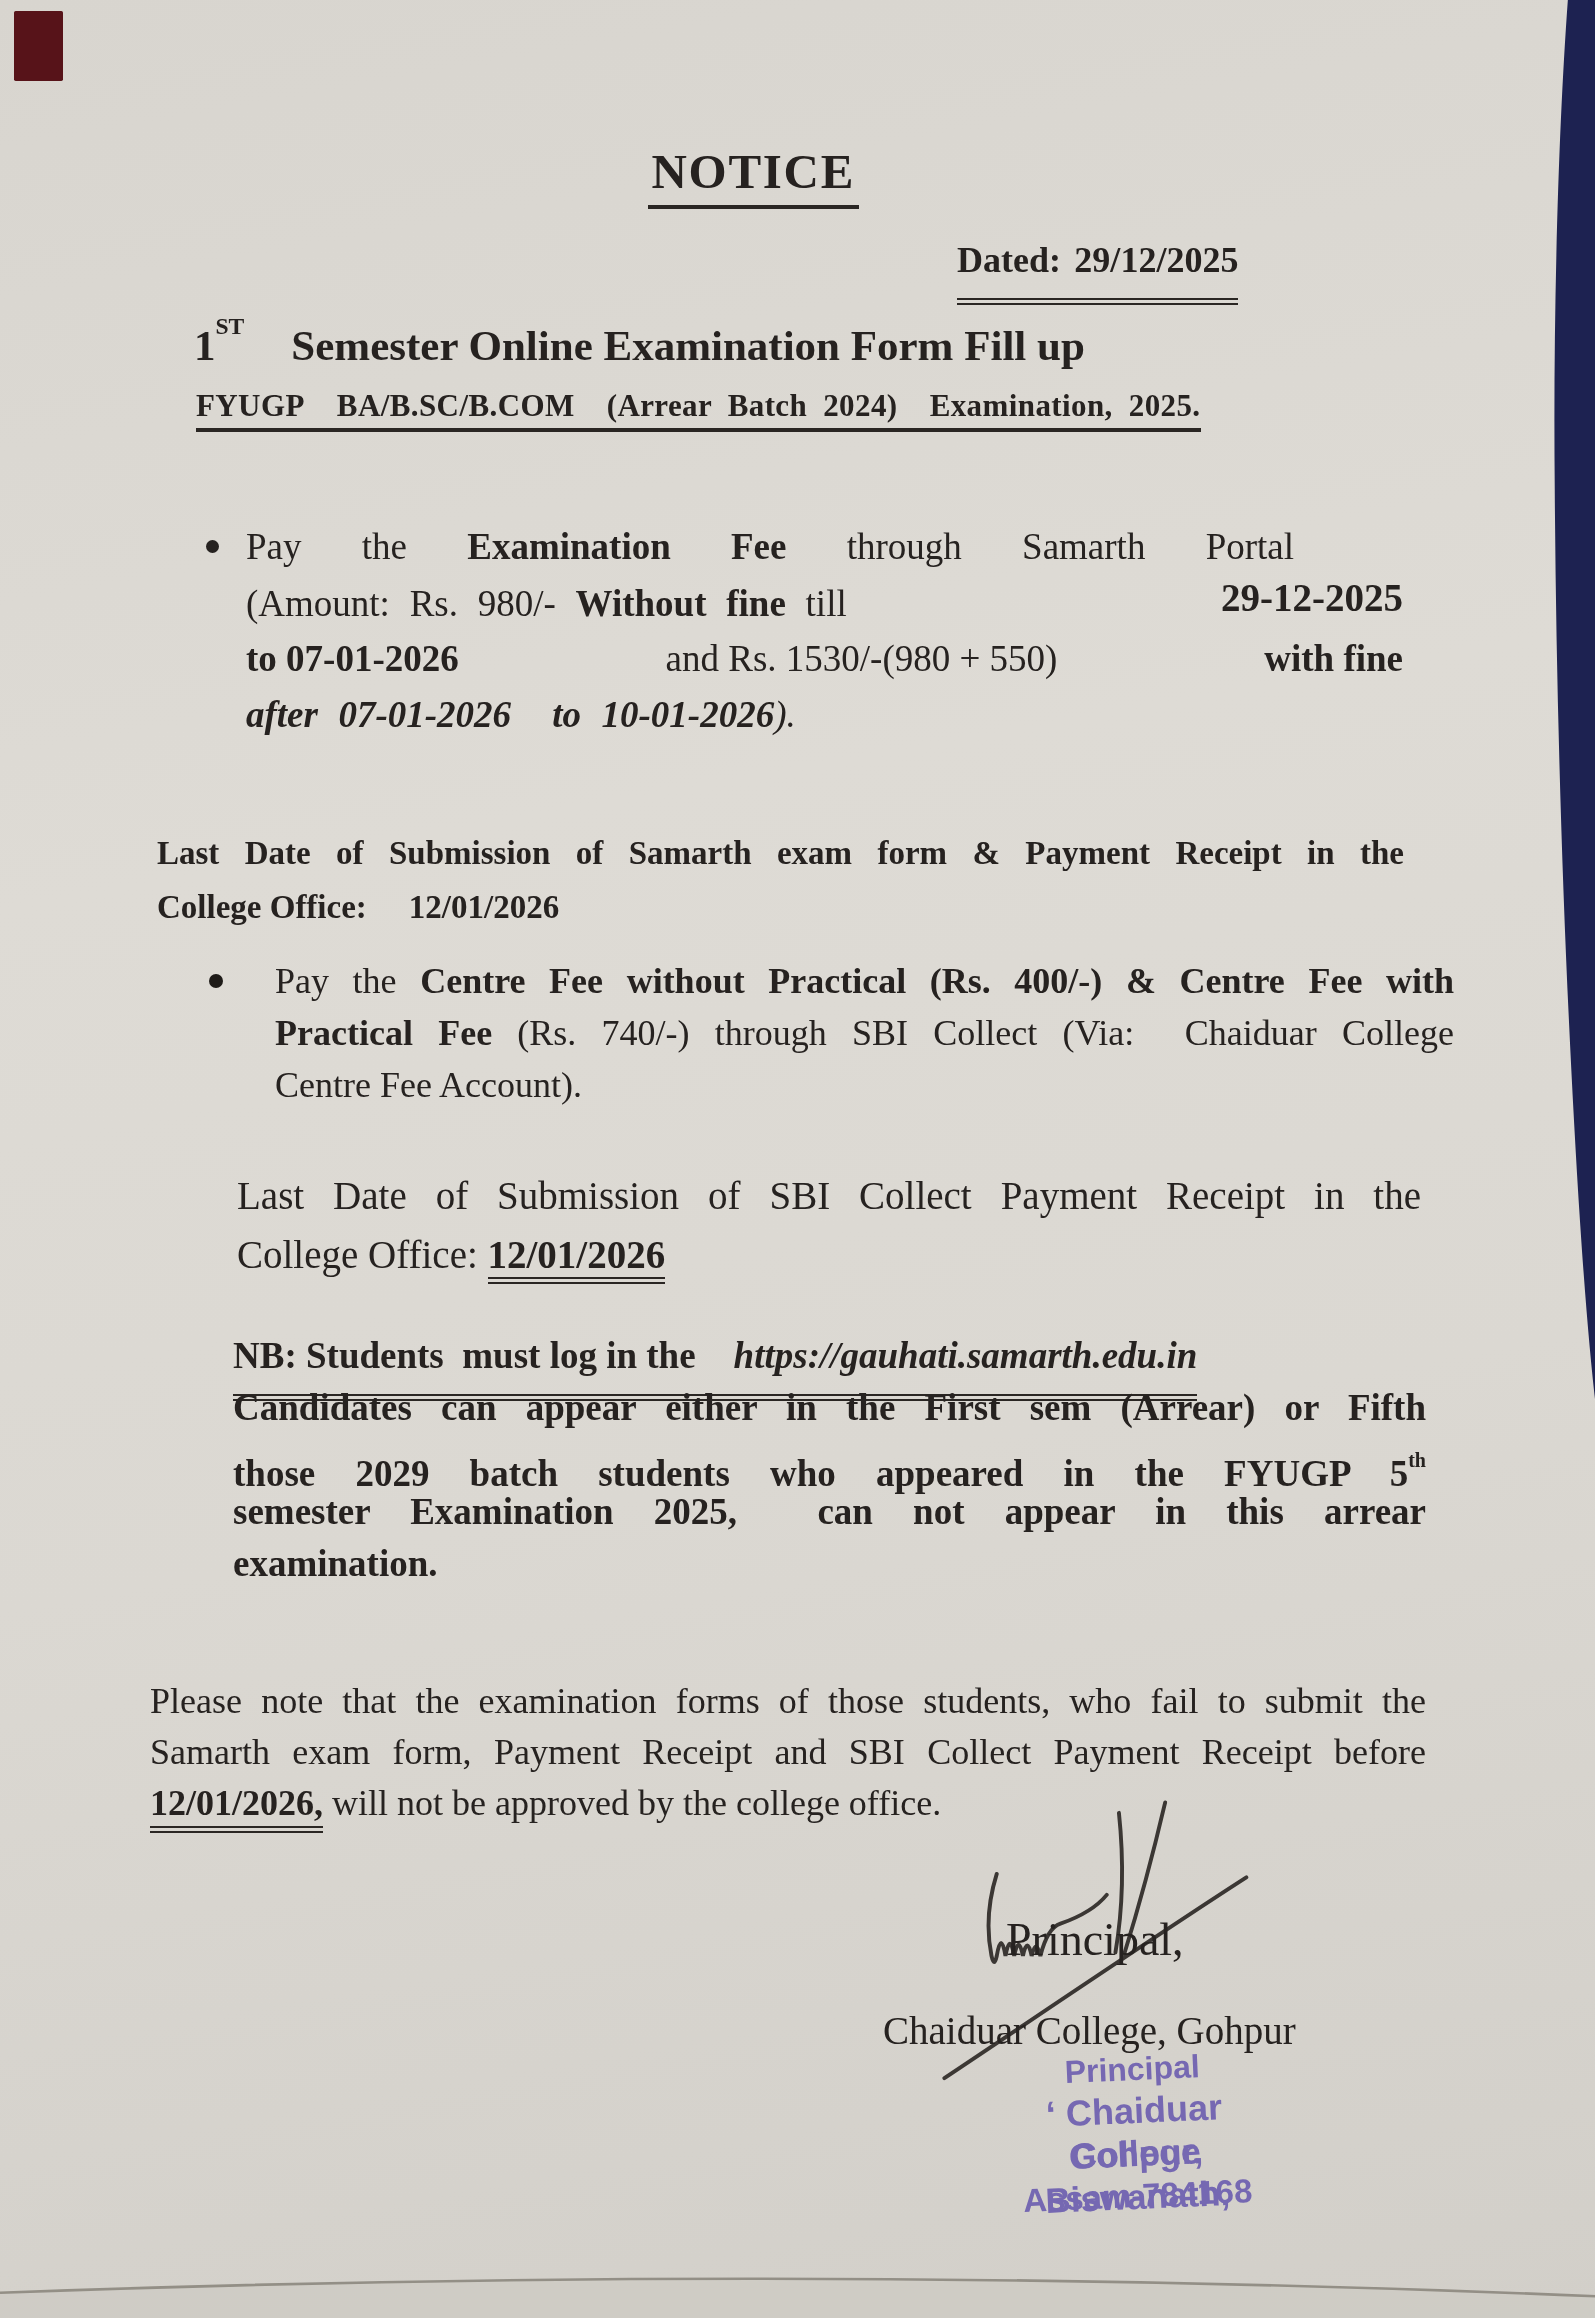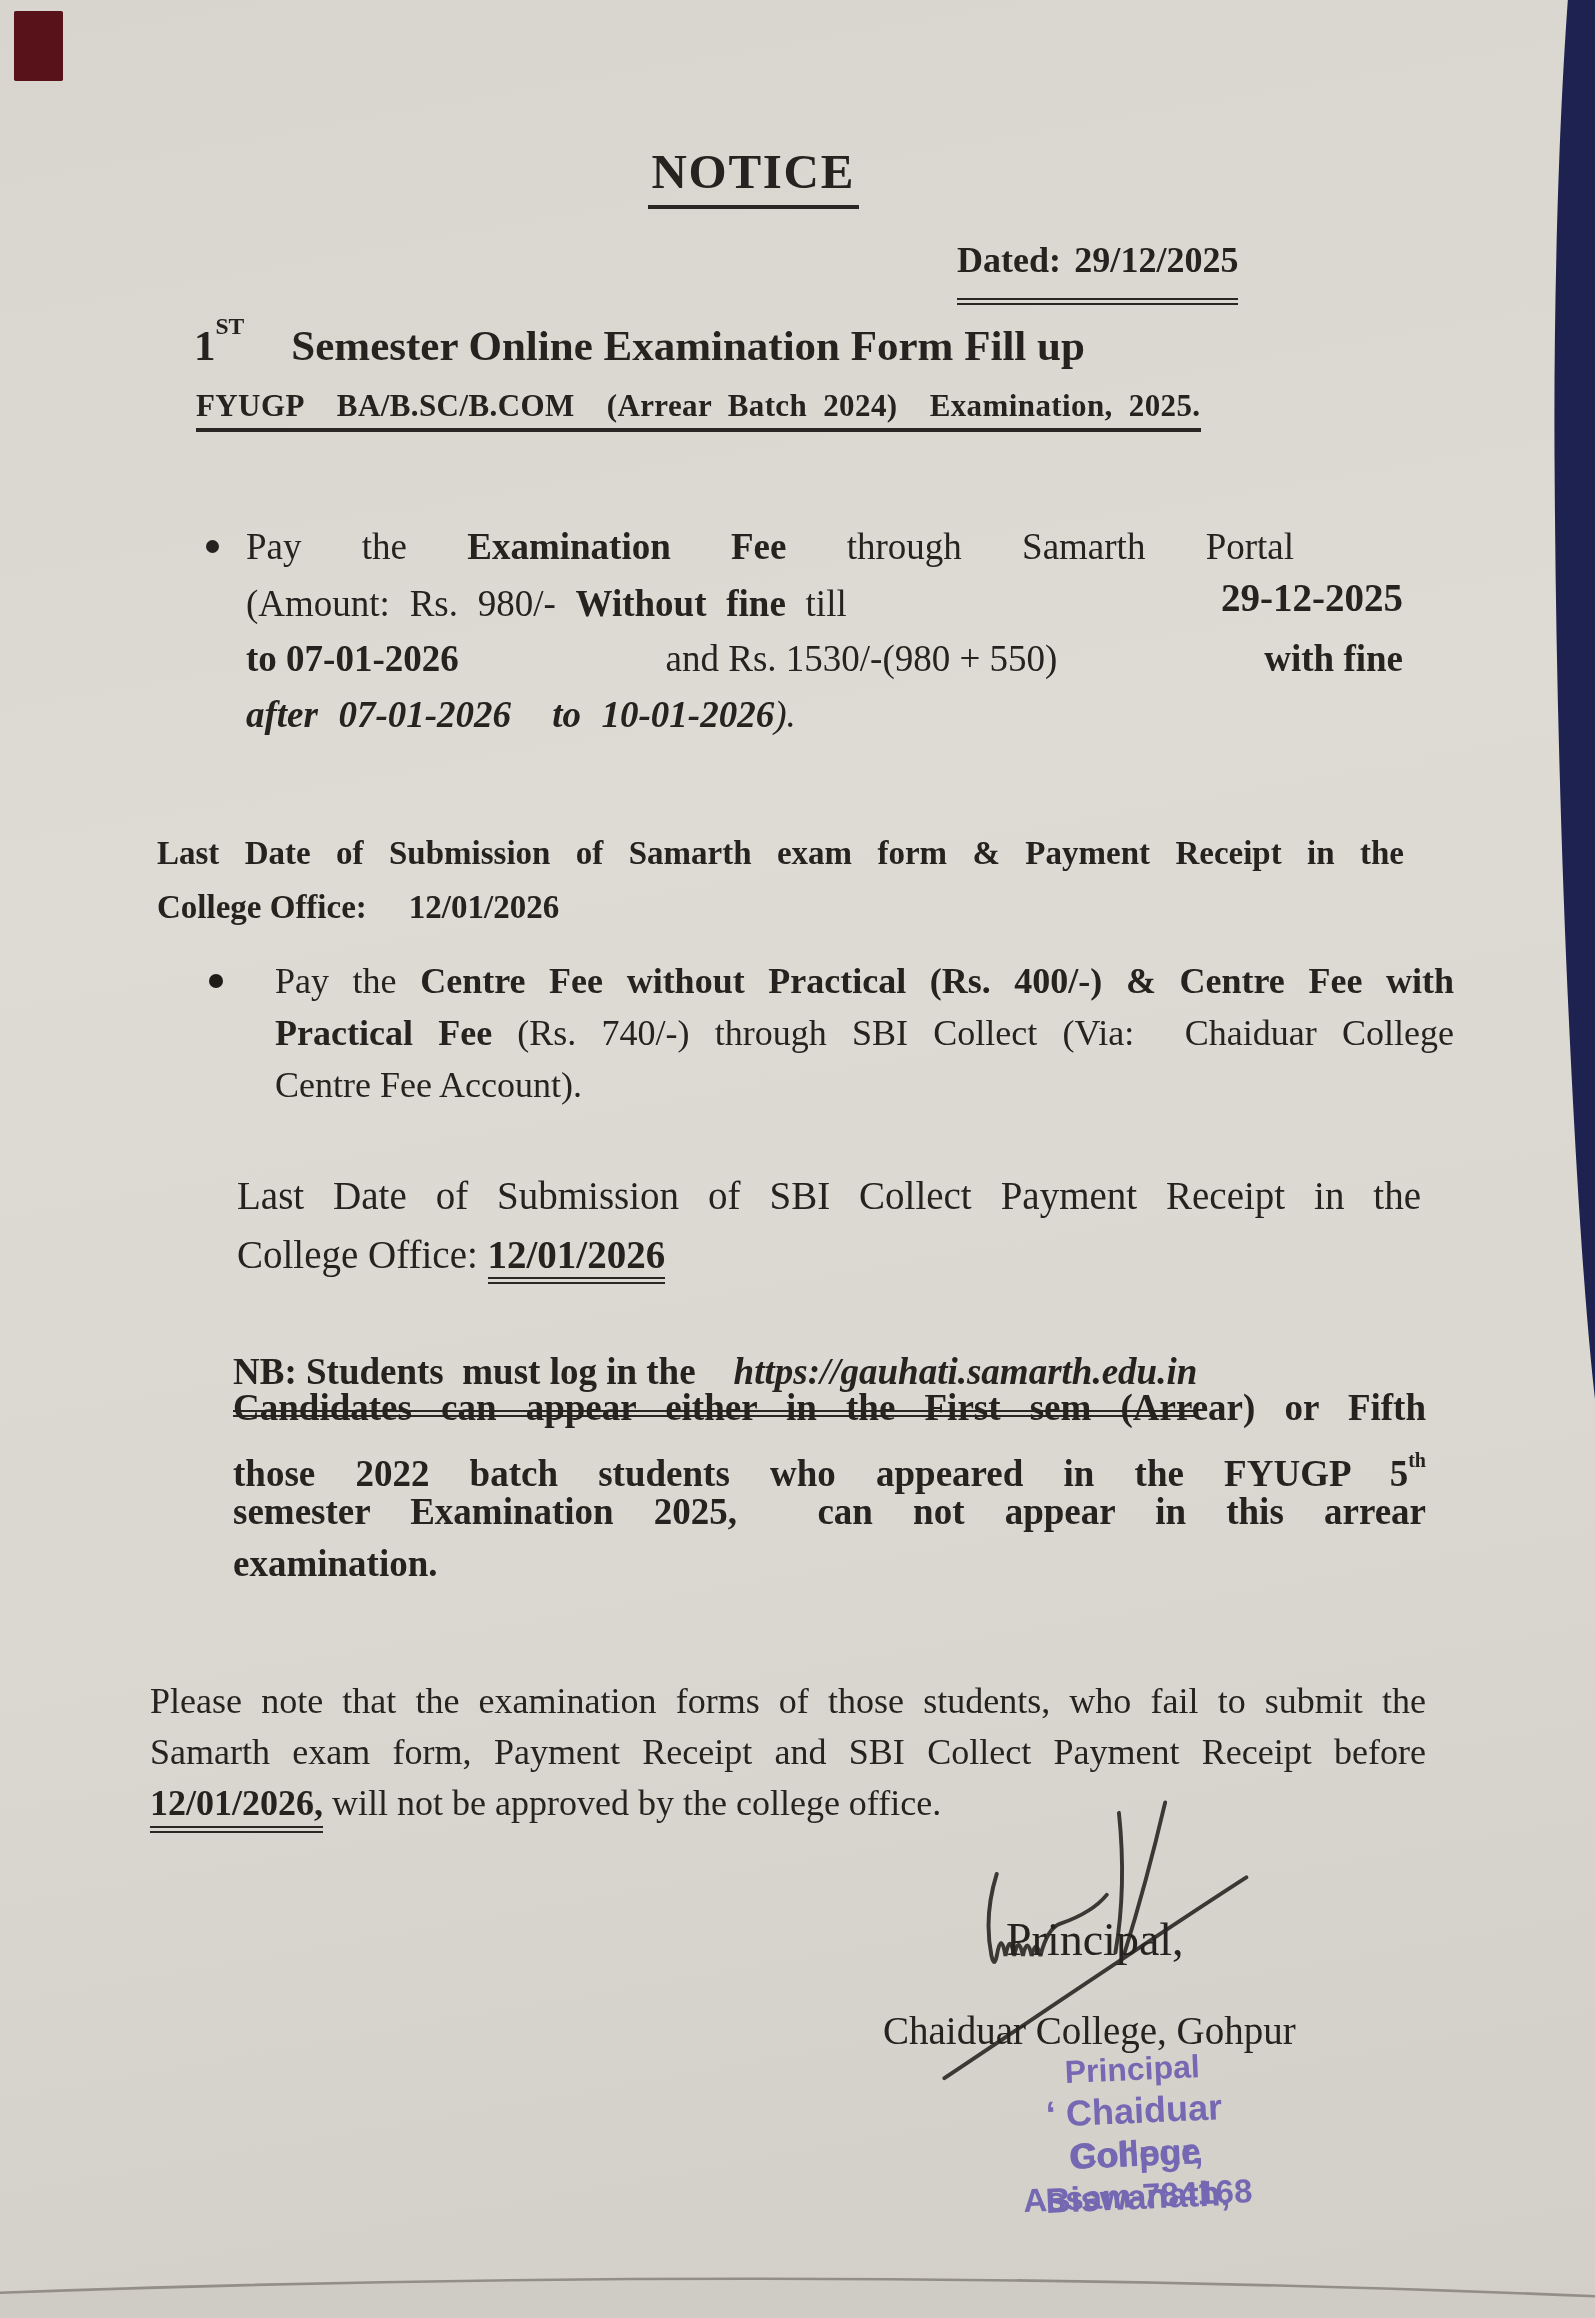--- a/index.html
+++ b/index.html
@@ -47,21 +47,21 @@
   .b2{left:251px;top:955px;width:1203px;font-size:36px;}
   .b2 .ln{height:52px;line-height:52px;margin-left:24px;}
   .b2 .dot{position:absolute;left:-42px;top:19px;width:14px;height:14px;background:#1e1b18;border-radius:50%;}
 
   .sbi{left:237px;top:1166px;width:1184px;font-size:39px;}
   .sbi .ln{height:59px;line-height:59px;}
   .sbi .date{border-bottom:7.9px double #2a2623;padding-bottom:0.9px;font-weight:bold;}
 
   .nb{left:233px;top:1330px;width:1193px;font-size:37px;font-weight:bold;}
   .nb .ln{height:52px;line-height:52px;}
-  .nb .nbline{border-bottom:7px double #2a2623;display:inline-block;padding-bottom:12px;margin-top:16px;}
+  .nb .nbline{border-bottom:7px double #2a2623;display:inline-block;padding-bottom:12px;}
   .nb .intro{font-weight:bold;}
   .nb .url{margin-left:38px;font-style:italic;}
   .nb .sup5{font-size:20px;vertical-align:19px;}
 
   .pn{left:150px;top:1676px;width:1276px;font-size:36px;font-weight:normal;}
   .pn .ln{height:51px;line-height:51px;}
 
   .sig-svg{left:899px;top:1797px;}
   .sig1{left:1006px;top:1893px;font-size:46px;margin-top:20px;}
   .sig2{left:883px;top:2008px;font-size:39px;}
@@ -120,21 +120,21 @@
   </div>
 
   <div class="abs sbi">
     <div class="ln j">Last Date of Submission of SBI Collect Payment Receipt in the</div>
     <div class="ln"><span>College Office: </span><span class="date">12/01/2026</span></div>
   </div>
 
   <div class="abs nb">
     <div class="ln"><span class="nbline"><span class="b">NB:</span><span class="intro"> Students&nbsp; must log in the</span><span class="url b i">https://gauhati.samarth.edu.in</span></span></div>
     <div class="ln j">Candidates can appear either in the First sem (Arrear) or Fifth</div>
-    <div class="ln j"><span>those 2022 batch students who appeared in the FYUGP </span><span>5</span><span class="sup5">th</span></div>
+    <div class="ln j"><span>those 2029 batch students who appeared in the FYUGP </span><span>5</span><span class="sup5">th</span></div>
     <div class="ln j">semester Examination 2025,&nbsp; can not appear in this arrear</div>
     <div class="ln">examination.</div>
   </div>
 
   <div class="abs pn">
     <div class="ln j">Please note that the examination forms of those students, who fail to submit the</div>
     <div class="ln j">Samarth exam form, Payment Receipt and SBI Collect Payment Receipt before</div>
     <div class="ln"><span class="b u2">12/01/2026,</span><span> will not be approved by the college office.</span></div>
   </div>
 

